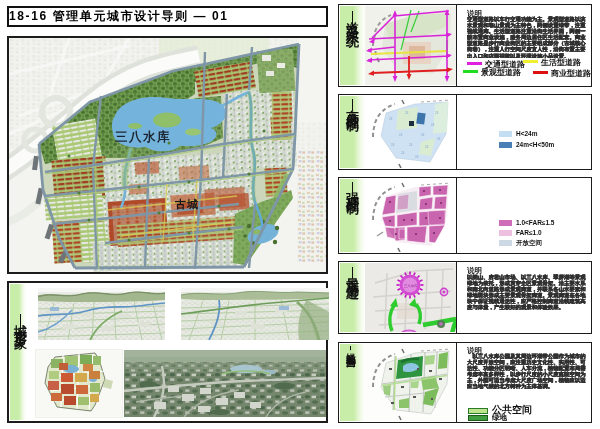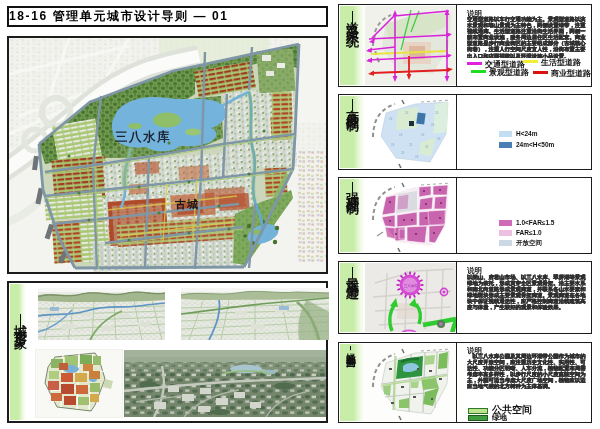--- a/index.html
+++ b/index.html
@@ -472,21 +472,21 @@
 <div class="divline" style="left:117px"></div>
 
 <div class="p" style="left:128px;top:4px;font-size:7.5px;font-weight:bold;color:#222">说明</div>
 
 <div class="expl" style="left:128px;top:11px;width:121px;height:42px">交通型道路以车行交通功能为主。景观型道路以滨水景观和靠山景观为主特色，两侧设置绿带，注重视线通廊。生活型道路注重沿街生活界面，两侧一般布置商业设施，服务周边居住区生活配套。商业型道路是步行商业街区的主要组成部分（古城核心街巷），注重人行空间尺度宜人性，沿街布置主要出入口和店面招牌以及环境设施小品设置。</div>
 
 <div class="lgrow" style="left:128px;top:54px"><span class="lgbar" style="background:#e020e0"></span>交通型道路</div>
 
 <div class="lgrow" style="left:184px;top:52px"><span class="lgbar" style="background:#f0ee30"></span>生活型道路</div>
 
-<div class="lgrow" style="left:132px;top:62px"><span class="lgbar" style="background:#20dd20"></span>景观型道路</div>
+<div class="lgrow" style="left:124px;top:62px"><span class="lgbar" style="background:#20dd20"></span>景观型道路</div>
 
 <div class="lgrow" style="left:194px;top:63px"><span class="lgbar" style="background:#dd1010"></span>商业型道路</div>
 </div>
 
 <div class="panel" style="left:338px;top:94px;width:254px;height:76px">
 
 <div class="vstrip"></div>
 
 <div class="vt" style="left:4px;top:4px;font-size:13px;letter-spacing:3px">高度控制</div>
 

